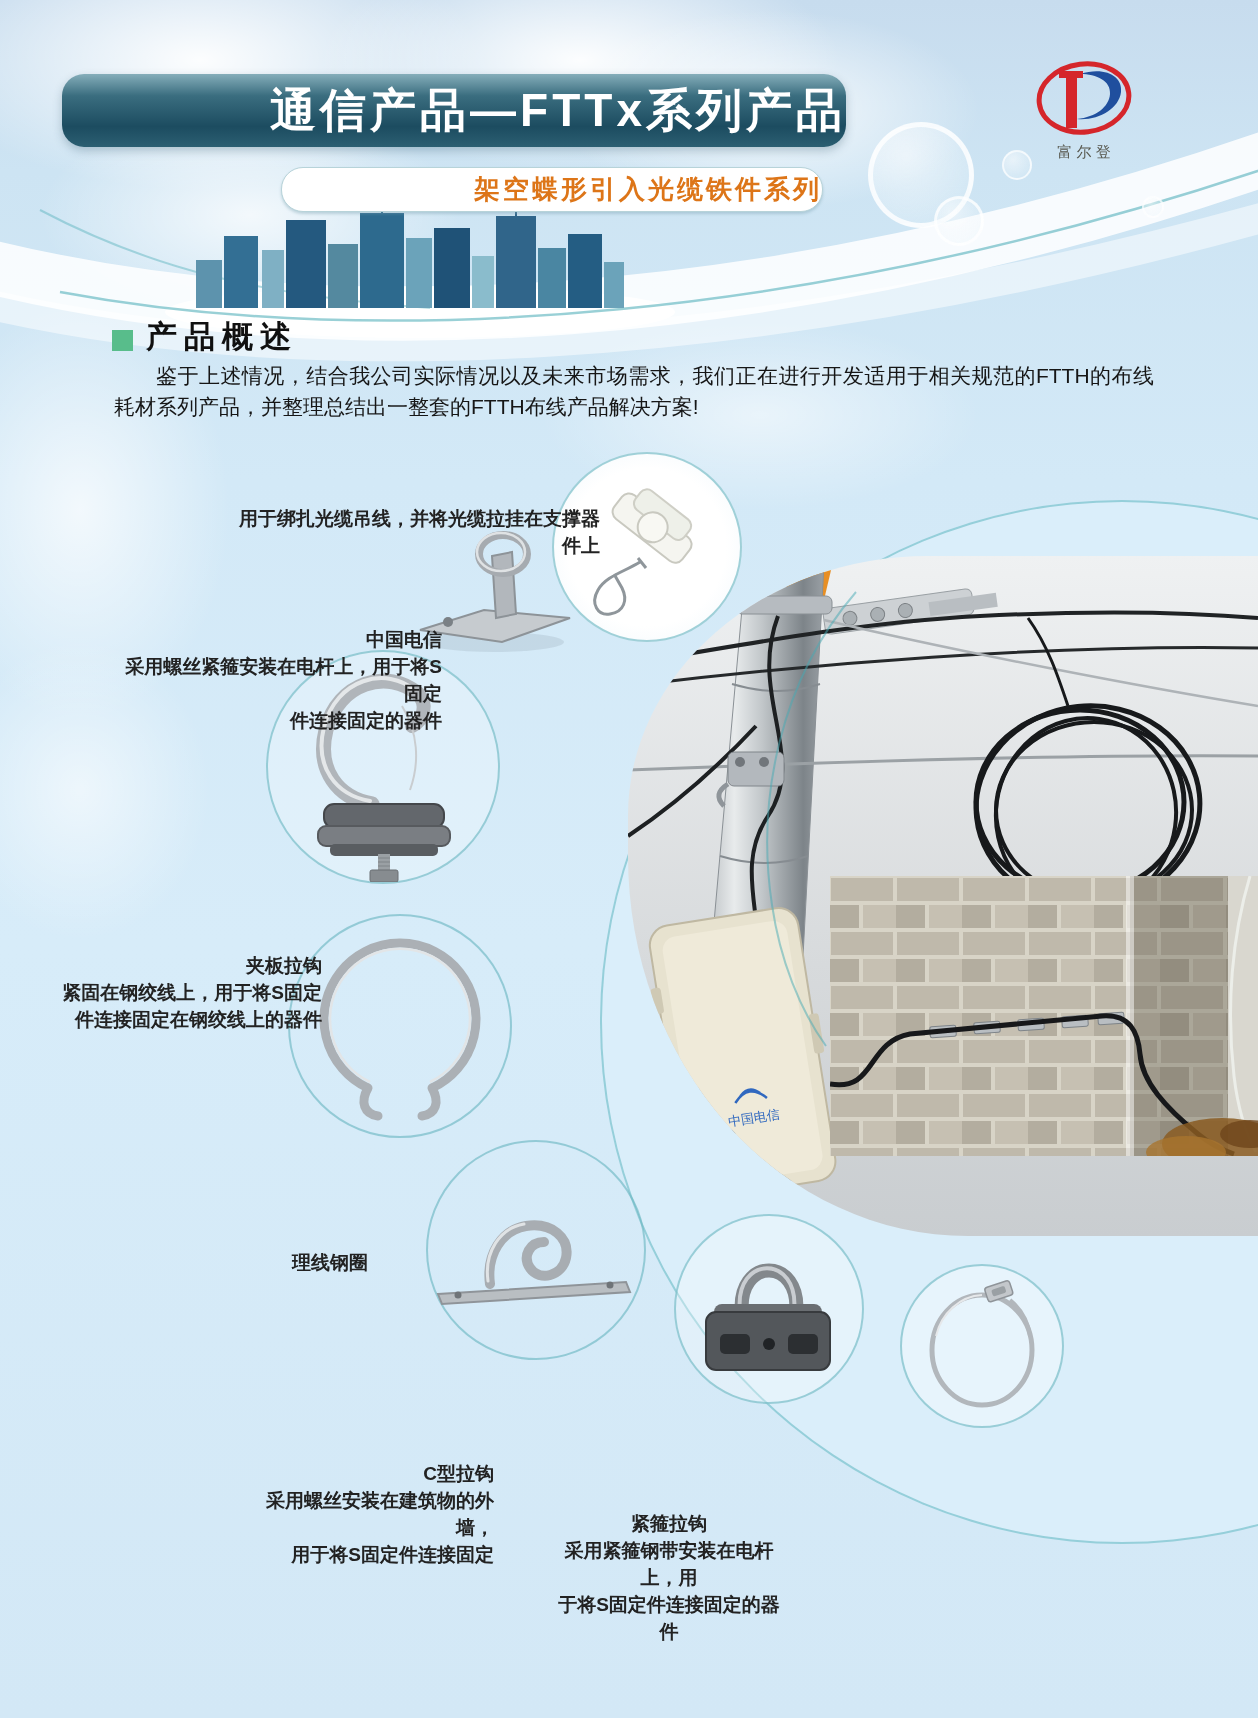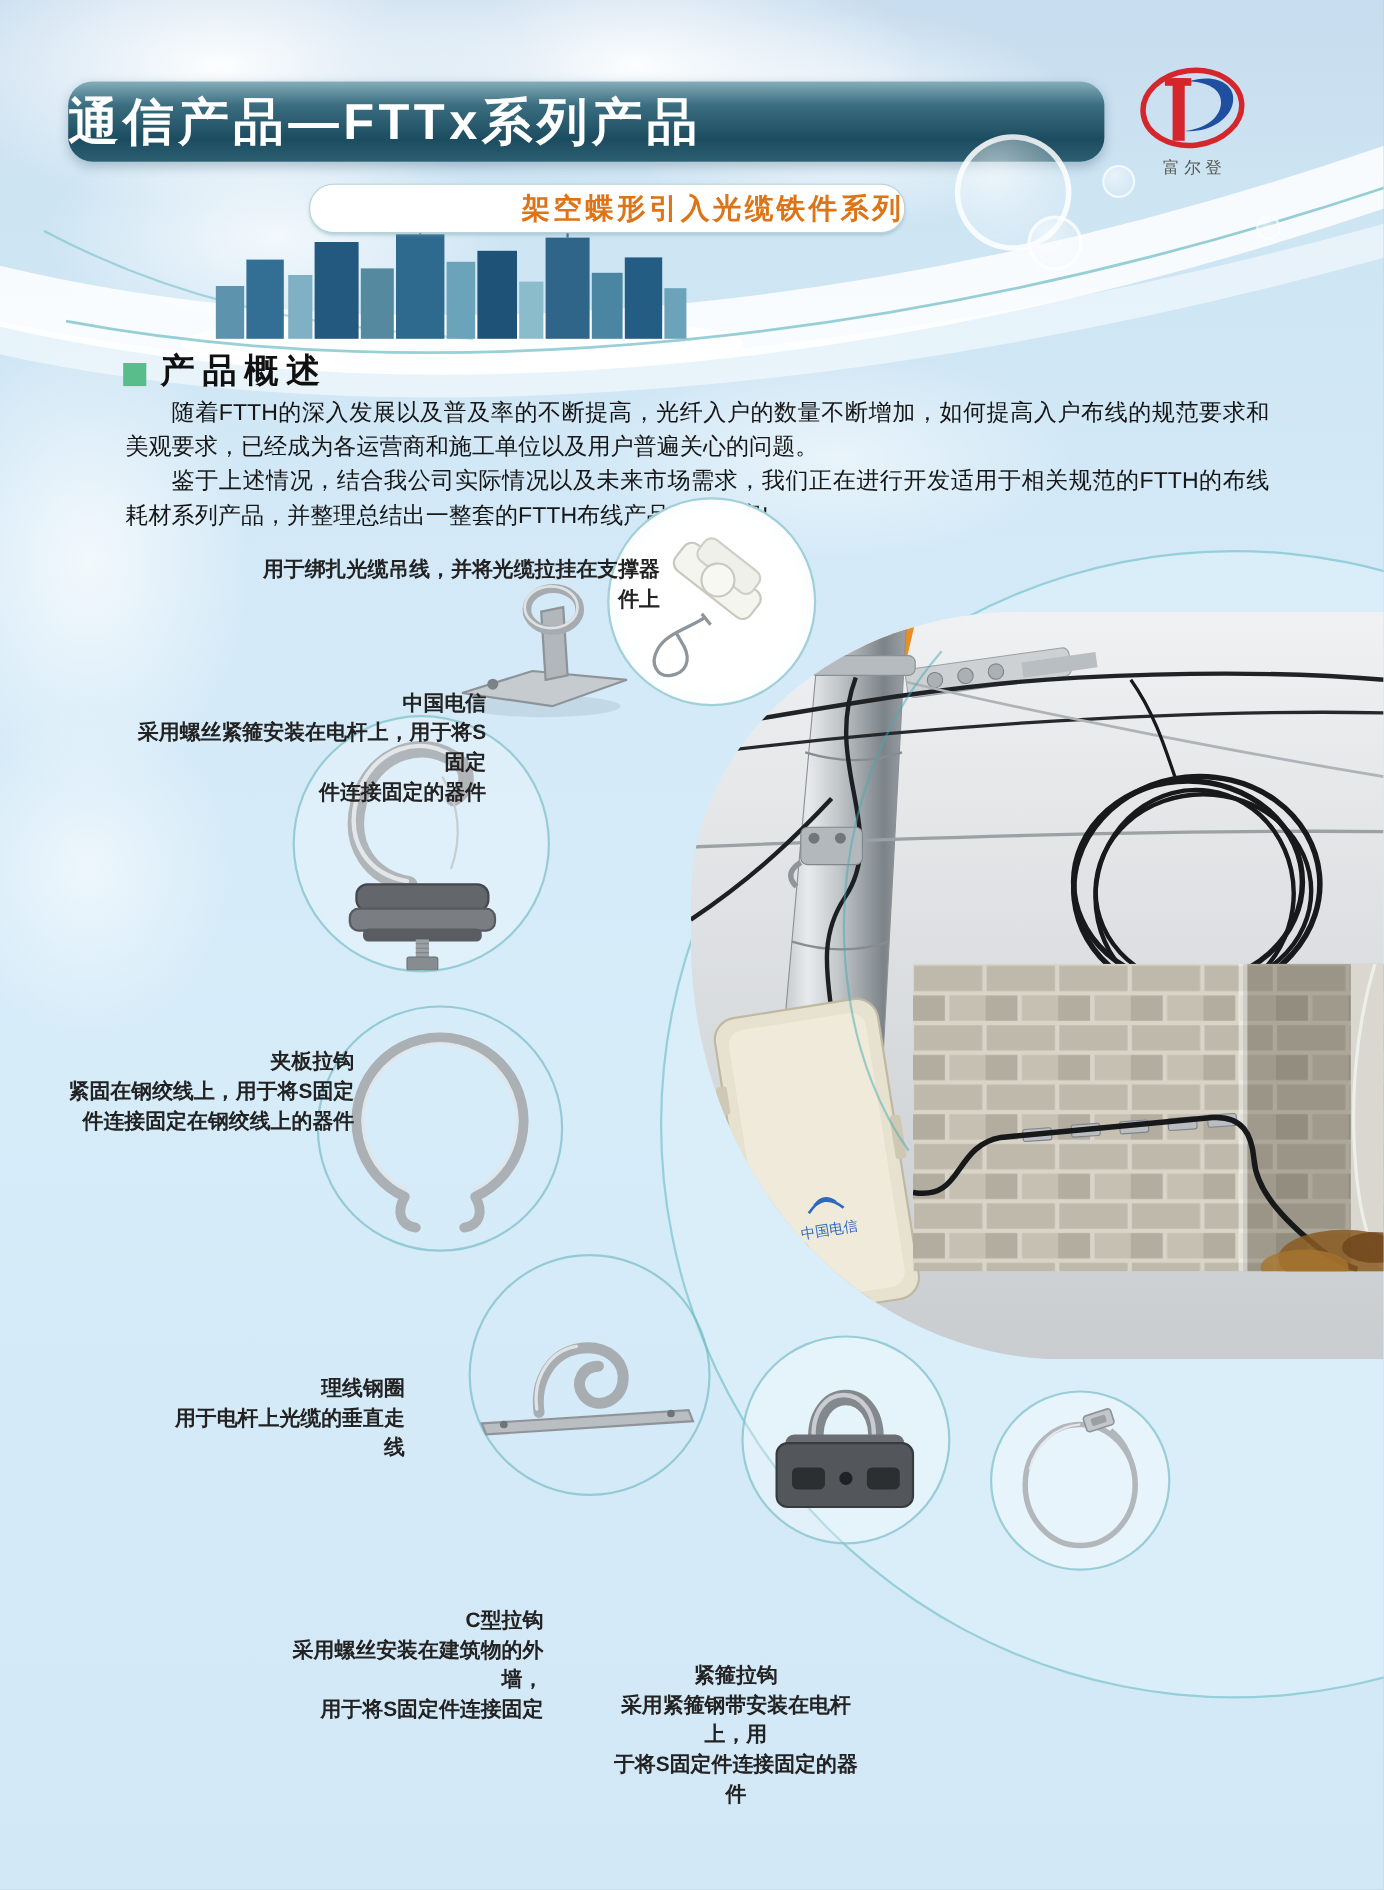--- a/index.html
+++ b/index.html
@@ -2,23 +2,23 @@
 <html><head>
 <meta charset="utf-8">
 <style>
   html,body{margin:0;padding:0;background:#b9cfdf;}
   .page{position:relative;width:1258px;height:1718px;overflow:hidden;margin:0 auto;
     font-family:"Liberation Sans",sans-serif;
     background:linear-gradient(180deg,#c7dcee 0%,#cde4f3 10%,#d3e9f7 28%,#d7ecf9 55%,#d3e8f6 100%);}
   .cloud{position:absolute;border-radius:50%;pointer-events:none;
     background:radial-gradient(closest-side,rgba(255,255,255,.95),rgba(255,255,255,0));}
   .hdr-decor,.overlay-arcs,.skyline{position:absolute;pointer-events:none;}
-  .banner{position:absolute;left:62px;top:74px;width:942px;height:73px;border-radius:22px;
+  .banner{position:absolute;left:62px;top:74px;width:784px;height:73px;border-radius:22px;
     background:linear-gradient(180deg,#85aeba 0%,#3a6d7f 30%,#1c4c60 72%,#2c5f72 100%);
-    box-shadow:0 4px 10px rgba(40,80,100,.28);display:flex;align-items:center;justify-content:flex-start;}
+    box-shadow:0 4px 10px rgba(40,80,100,.28);display:flex;align-items:center;justify-content:flex-end;}
   .banner span{color:#ffffff;font-size:46px;font-weight:bold;letter-spacing:4px;white-space:nowrap;}
   .pill{position:absolute;left:281px;top:167px;width:540px;height:43px;border-radius:22px;
     background:#ffffff;border:1px solid #b7d3d9;box-shadow:0 2px 3px rgba(120,160,175,.4);
     display:flex;align-items:center;justify-content:flex-end;}
   .pill span{color:#dd7518;font-size:26px;font-weight:bold;letter-spacing:3px;}
   .logo{position:absolute;left:1036px;top:58px;width:96px;height:104px;}
   .bubble{position:absolute;border-radius:50%;pointer-events:none;
     background:radial-gradient(circle at 35% 30%,rgba(255,255,255,.55),rgba(205,232,246,.12));}
   .big-disc{position:absolute;left:600px;top:500px;width:1040px;height:1040px;border-radius:50%;
     background:#daeefa;border:2px solid rgba(80,175,185,.5);}
@@ -96,21 +96,20 @@
 
   <div class="bubble" style="left:868px;top:122px;width:96px;height:96px;border:5px solid rgba(255,255,255,.8);"></div>
   <div class="bubble" style="left:934px;top:196px;width:44px;height:44px;border:3px solid rgba(255,255,255,.75);"></div>
   <div class="bubble" style="left:1002px;top:150px;width:26px;height:26px;border:2px solid rgba(255,255,255,.7);"></div>
   <div class="bubble" style="left:1142px;top:196px;width:18px;height:18px;border:2px solid rgba(255,255,255,.65);"></div>
 
   <div class="sect-square"></div>
   <div class="sect-title">产品概述</div>
 
   <div class="paras">
-    <p>随着FTTH的深入发展以及普及率的不断提高，光纤入户的数量不断增加，如何提高入户布线的规范要求和美观要求，已经成为各运营商和施工单位以及用户普遍关心的问题。</p>
     <p>鉴于上述情况，结合我公司实际情况以及未来市场需求，我们正在进行开发适用于相关规范的FTTH的布线耗材系列产品，并整理总结出一整套的FTTH布线产品解决方案!</p>
   </div>
 
   <div class="big-disc"></div>
 
   <div class="photo-pole">
     <svg width="630" height="680" viewBox="0 0 630 680">
       <defs>
         <linearGradient id="skyGrad" x1="0" y1="0" x2="0" y2="1">
           <stop offset="0" stop-color="#eff1f2"></stop>
@@ -296,21 +295,20 @@
   </div>
 
   <div class="label right" style="left:28px;top:952px;width:294px;">
     <div>夹板拉钩</div>
     <div>紧固在钢绞线上，用于将S固定</div>
     <div>件连接固定在钢绞线上的器件</div>
   </div>
 
   <div class="label right" style="left:150px;top:1249px;width:218px;text-align:right;">
     <div>理线钢圈</div>
-    <div>用于电杆上光缆的垂直走线</div>
   </div>
 
   <div class="label right" style="left:256px;top:1460px;width:238px;">
     <div>C型拉钩</div>
     <div>采用螺丝安装在建筑物的外墙，</div>
     <div>用于将S固定件连接固定</div>
   </div>
 
   <div class="label center" style="left:550px;top:1510px;width:238px;">
     <div>紧箍拉钩</div>

